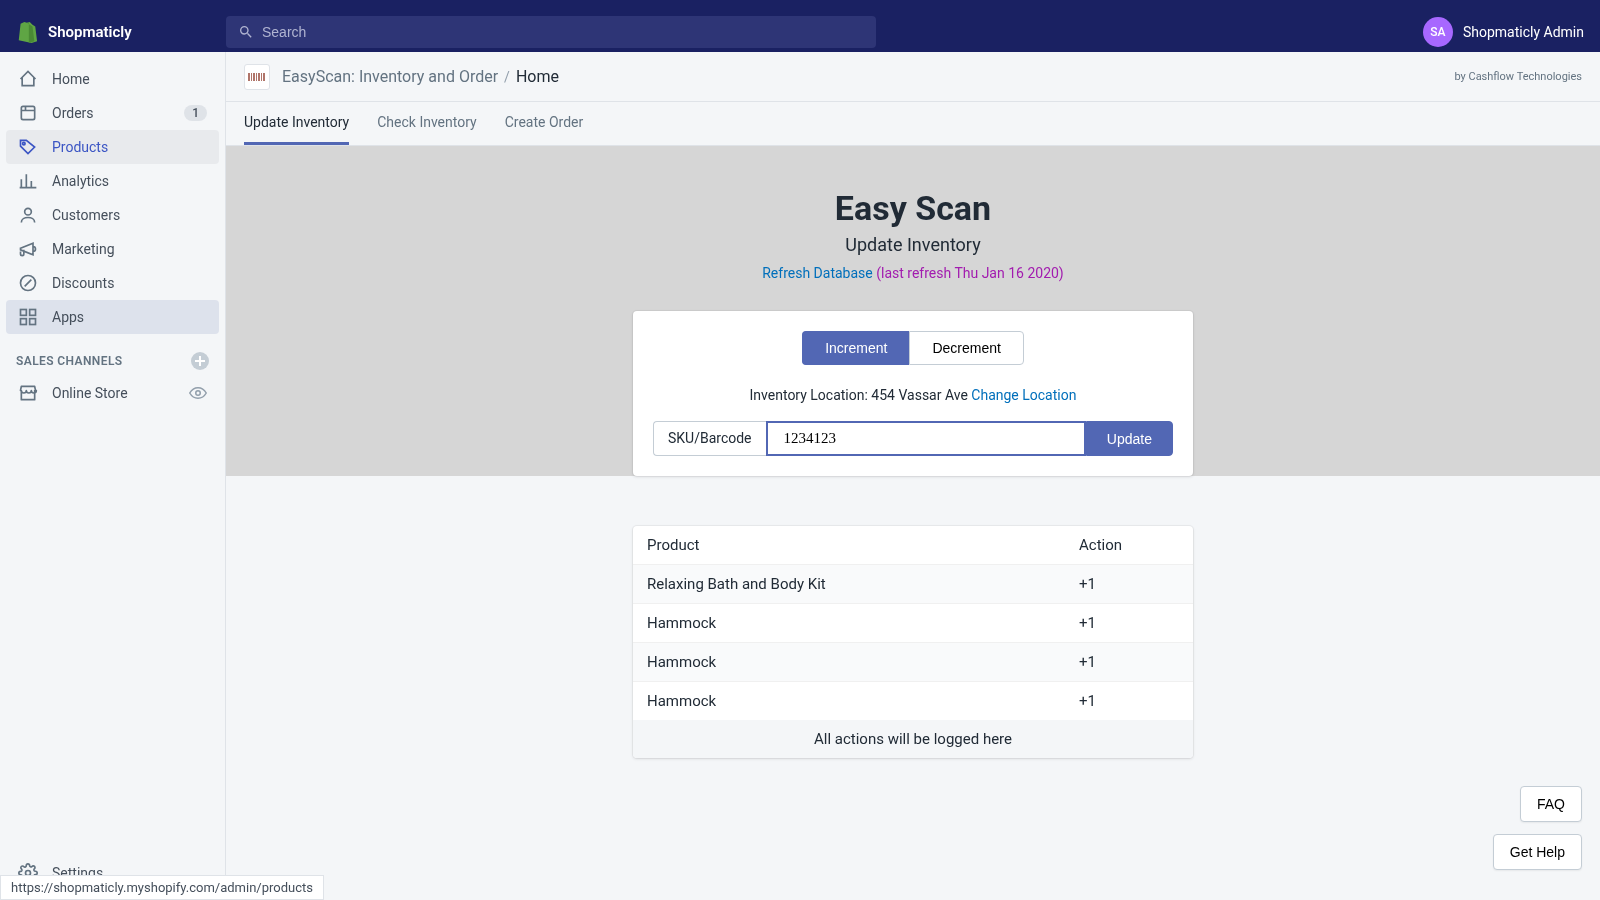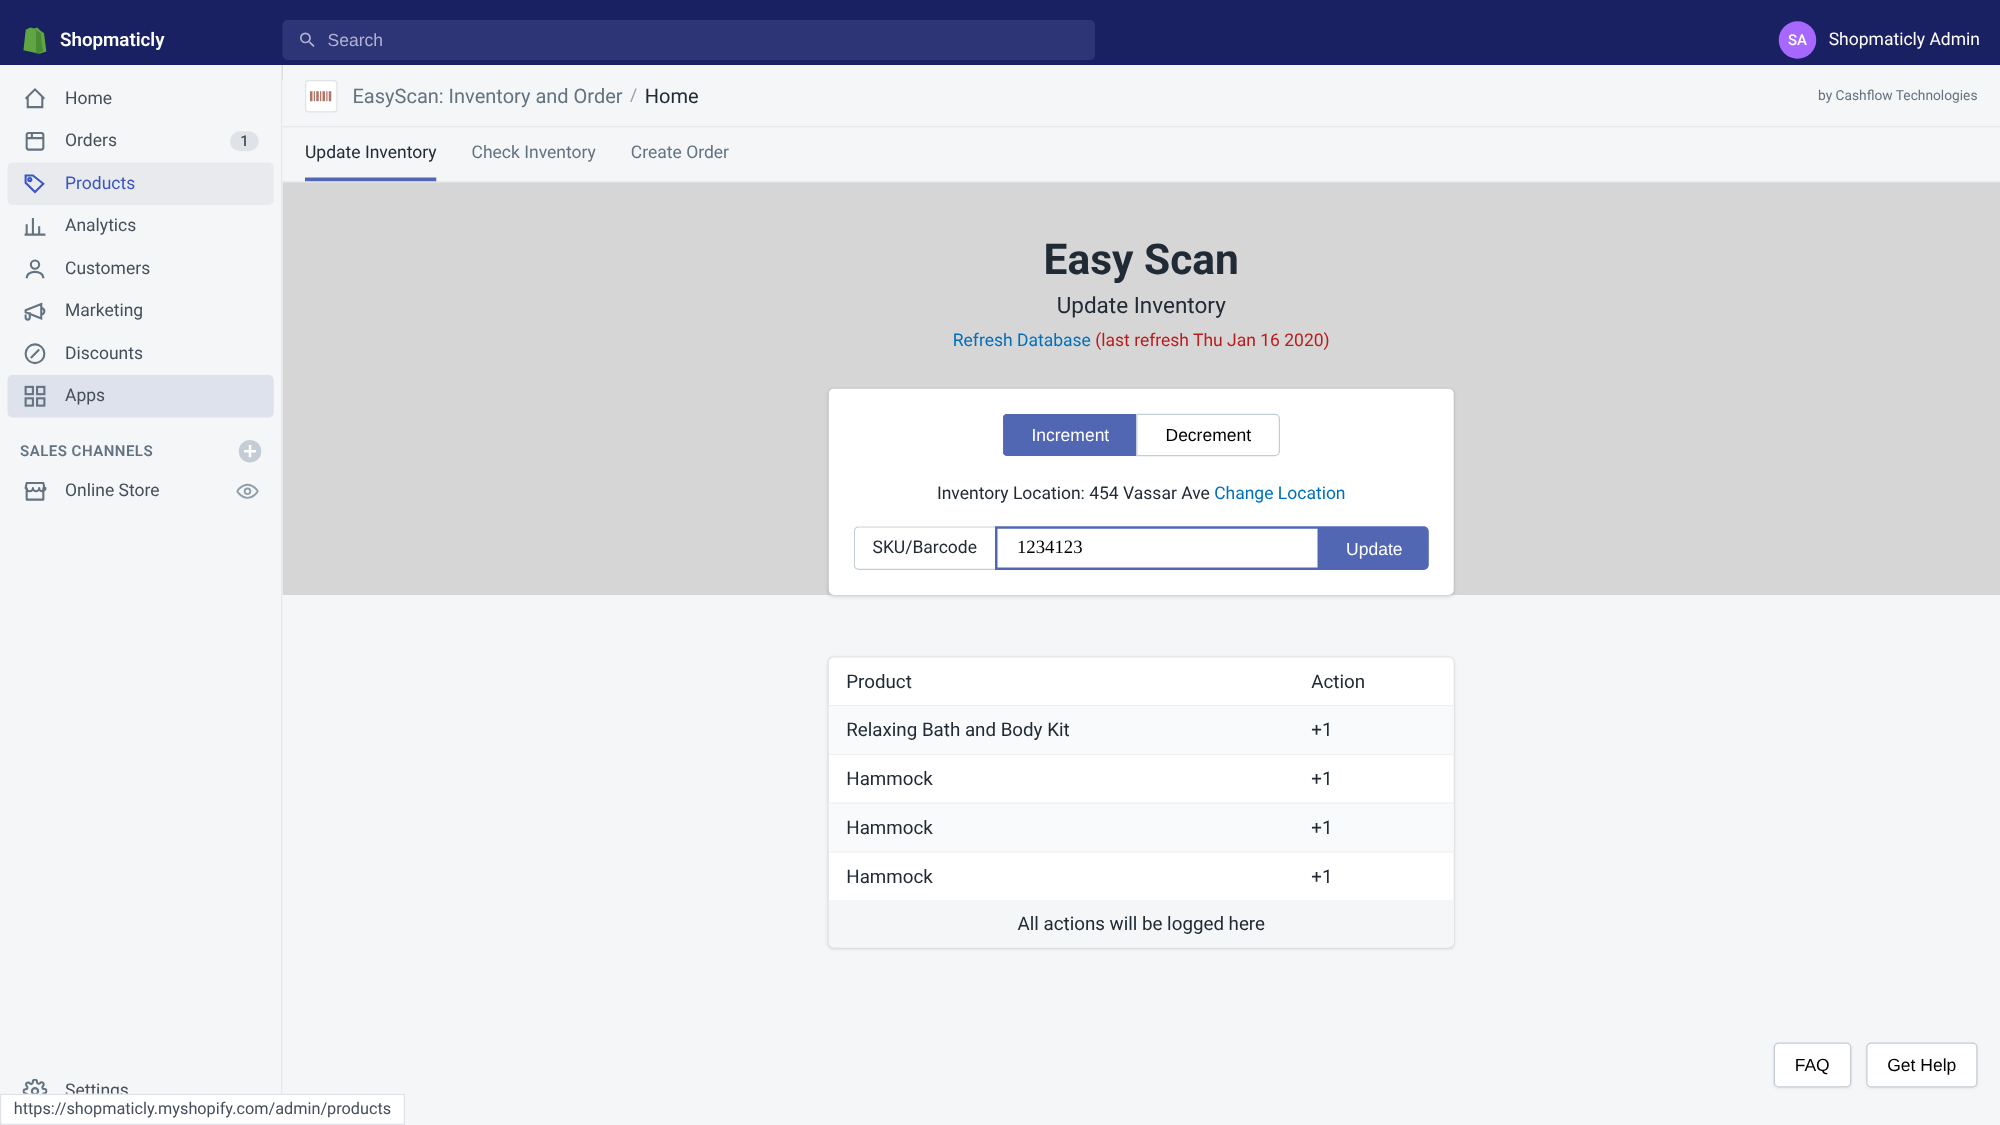--- a/index.html
+++ b/index.html
@@ -44,23 +44,23 @@
 .tabs { display: flex; gap: 28px; padding: 0 18px; border-bottom: 1px solid #dfe3e8; background: #f4f6f8; }
 .tab { padding: 12px 0; color: #637381; font-size: 14px; cursor: pointer; border-bottom: 3px solid transparent; }
 .tab.active { color: #212b36; border-bottom-color: #5267b4; }
 
 .hero-bg { background: #d6d6d6; padding-top: 42px; padding-bottom: 0; }
 .hero { text-align: center; }
 .hero h1 { font-size: 34px; font-weight: 700; color: #212b36; }
 .hero-sub { font-size: 18px; color: #212b36; margin-top: 6px; }
 .hero-refresh { margin-top: 10px; font-size: 14px; }
 .hero-refresh a { color: #006fbb; text-decoration: none; }
-.hero-refresh span { color: #b91c1c; }
-
-.card { background: #fff; border-radius: 4px; box-shadow: 0 0 0 1px rgba(63,63,68,0.05), 0 1px 3px rgba(63,63,68,0.15); width: 500px; margin: 0 auto; }
+.hero-refresh span { color: #a21caf; }
+
+.card { background: #fff; border-radius: 4px; box-shadow: 0 0 0 1px rgba(63,63,68,0.05), 0 1px 3px rgba(63,63,68,0.15); width: 560px; margin: 0 auto; }
 .card1 { margin-top: 30px; padding: 20px; position: relative; }
 .toggle-group { display: flex; justify-content: center; }
 .toggle { border: 1px solid #c4cdd5; padding: 8px 22px; font-size: 14px; background: #fff; cursor: pointer; }
 .toggle:first-child { border-radius: 4px 0 0 4px; border-right: none; }
 .toggle:last-child { border-radius: 0 4px 4px 0; }
 .toggle.active { background: #5267b4; color: #fff; border-color: #5267b4; }
 .location-line { text-align: center; margin-top: 22px; font-size: 14px; color: #212b36; }
 .location-line a { color: #006fbb; text-decoration: none; }
 .input-row { display: flex; margin-top: 18px; }
 .input-label { border: 1px solid #c4cdd5; border-right: none; padding: 8px 14px; font-size: 14px; border-radius: 4px 0 0 4px; background: #fff; }
@@ -71,21 +71,21 @@
 .tbl { width: 100%; }
 .tbl-head, .tbl-row, .tbl-foot { display: flex; padding: 10px 14px; font-size: 15px; }
 .tbl-head { color: #212b36; }
 .tbl-row { border-top: 1px solid #f0f0f0; }
 .tbl-row:nth-child(odd) { background: #f9fafb; }
 .col-prod { flex: 1; }
 .col-act { width: 100px; }
 .tbl-foot { justify-content: center; background: #f4f6f8; color: #212b36; border-radius: 0 0 4px 4px; }
 
 
-.help-wrap { position: absolute; right: 18px; bottom: 30px; display: flex; flex-direction: row; gap: 12px; align-items: flex-end;}
+.help-wrap { position: absolute; right: 18px; bottom: 30px; display: flex; flex-direction: column; gap: 12px; align-items: flex-end;}
 .help-btn { background: #fff; border: 1px solid #c4cdd5; border-radius: 4px; padding: 9px 16px; font-size: 14px; cursor: pointer; box-shadow: 0 1px 2px rgba(0,0,0,0.06); }
 
 
 .statusbar { position: absolute; left: 0; bottom: 0; background: #fff; border: 1px solid #dfe3e8; padding: 4px 10px; font-size: 13px; color: #454f5b; z-index: 10; }
 
 svg { display: block; }
 </style>
 </head>
 <body>
 

